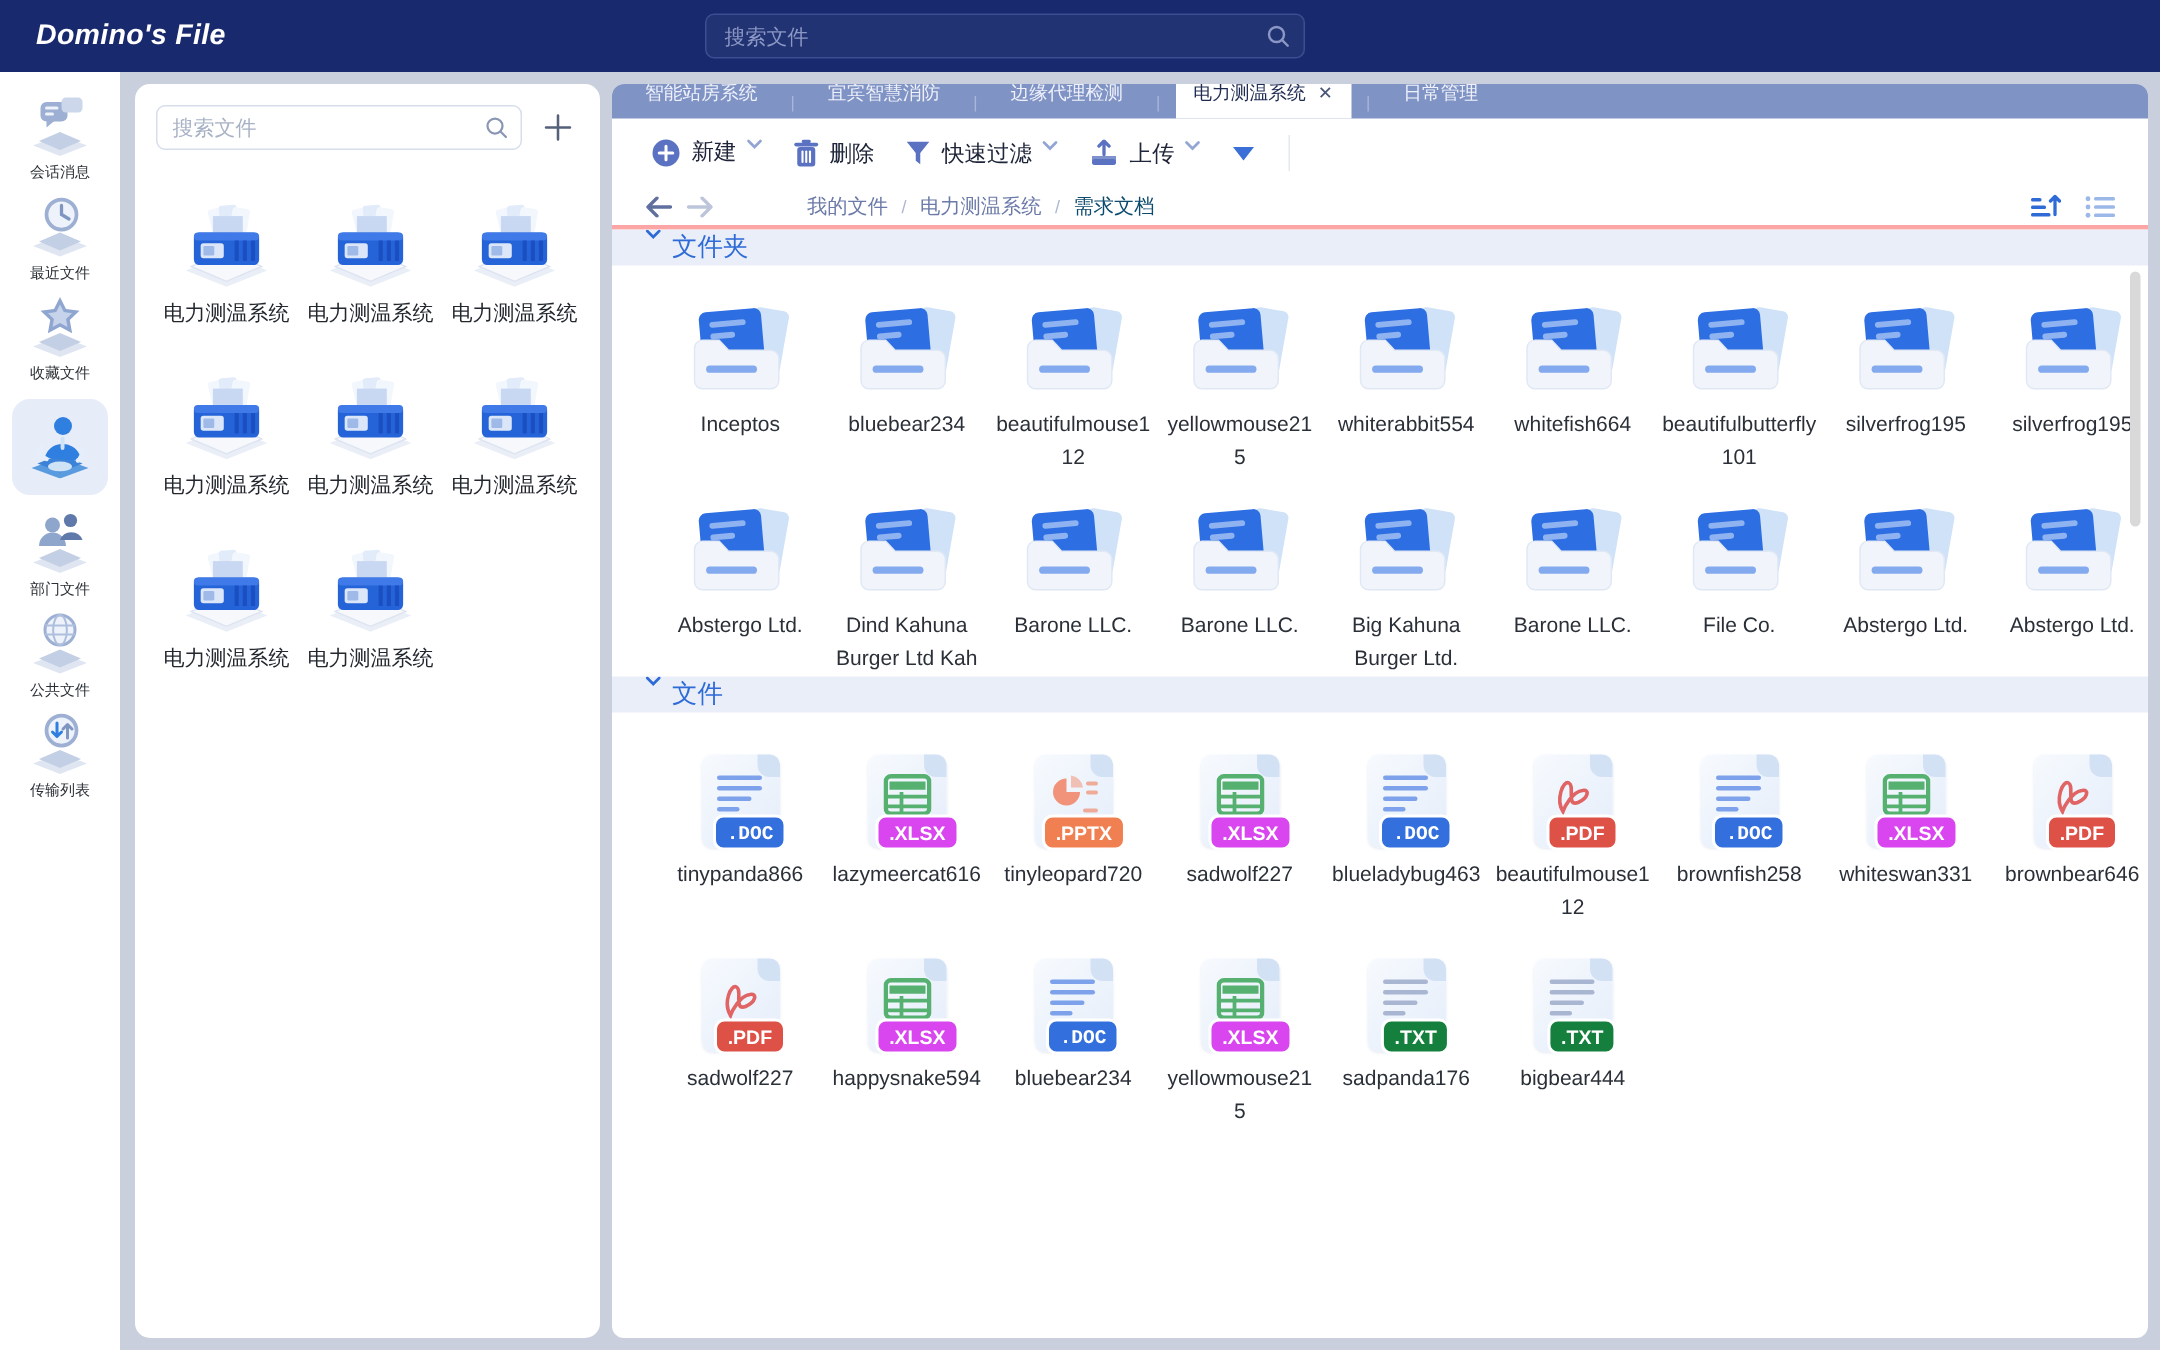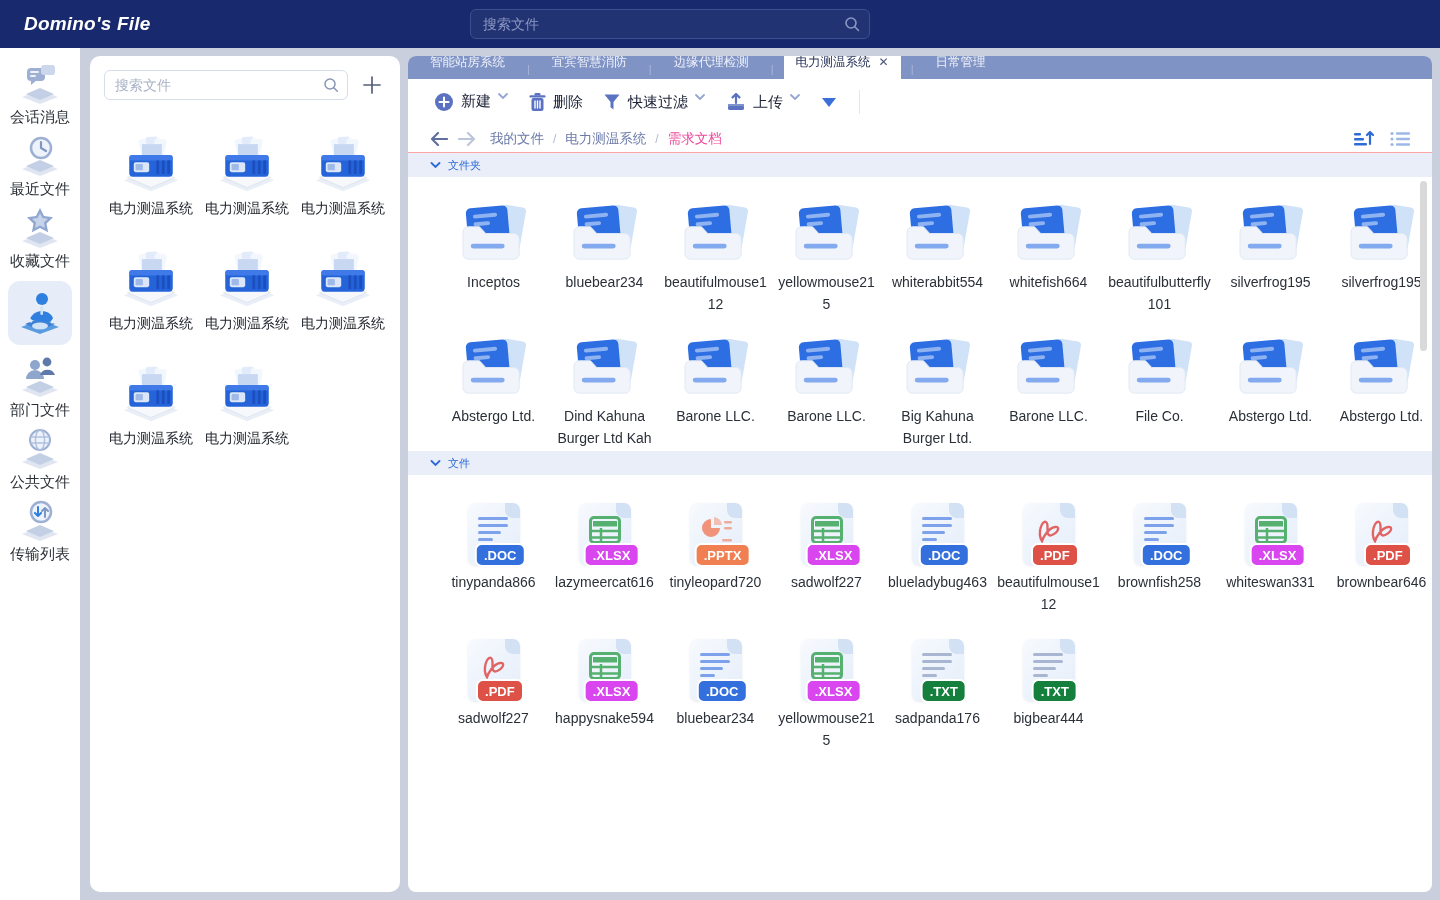--- a/index.html
+++ b/index.html
@@ -19,21 +19,21 @@
   .userbox { display:flex; align-items:center; gap:10px; }
   .avatar { width:30px; height:30px; border-radius:50%; background:#d6dcf0; overflow:hidden; position:relative; }
   .username { color:#fff; font-size:15px; }
   .winbtn { width:22px; height:22px; display:flex; align-items:center; justify-content:center; cursor:pointer; }
 
   
   .sidebar { position:absolute; left:0; top:48px; width:80px; height:852px; background:#fff; padding-top:14px;
              display:flex; flex-direction:column; align-items:center; }
   .side-item { width:76px; display:flex; flex-direction:column; align-items:center; margin-bottom:7px; cursor:pointer; }
   .side-item .ill { width:44px; height:44px; }
-  .side-label { font-size:15px; color:#2b3036; margin-top:2px; white-space:nowrap; }
+  .side-label { font-size:10px; color:#2b3036; margin-top:2px; white-space:nowrap; }
   .side-item.selected { width:64px; height:64px; background:#e7edf8; border-radius:12px; justify-content:center; margin:3px 0 10px; }
 
   
   .panel2 { position:absolute; left:90px; top:56px; width:310px; height:836px; background:#fff; border-radius:10px; }
   .p2-head { display:flex; align-items:center; padding:14px 14px 0 14px; gap:10px; }
   .p2-search { position:relative; flex:1; }
   .p2-search input { width:100%; height:30px; border:1px solid #d7deeb; border-radius:6px; padding:0 32px 0 10px;
                      font-size:14px; color:#39405a; outline:none; font-family:inherit; }
   .p2-search input::placeholder { color:#a8b2c6; }
   .p2-search .mag { position:absolute; right:9px; top:7px; }
@@ -54,51 +54,51 @@
   .tab .tab-close { display:none; font-size:12px; color:#4a5578; cursor:pointer; }
   .tab[data-active="true"] .tab-close { display:inline; }
   .tab:not(:last-of-type)::after { content:"|"; color:#aab6da; font-size:11px; margin:0 10px 4px 10px; }
 
   .toolbar { height:46px; display:flex; align-items:center; padding-left:20px; gap:8px; }
   .tbtn { display:flex; align-items:flex-start; gap:7px; cursor:pointer; padding:4px 6px; }
   .tbtn .lbl { font-size:15px; color:#20263a; }
   .chev { margin-left:-1px; }
   .tb-divider { width:1px; height:24px; background:#e2e7f1; margin-left:8px; }
 
-  .crumbrow { height:28px; display:flex; align-items:center; padding:0 22px; border-bottom:1px solid #fca5a5; }
+  .crumbrow { height:28px; display:flex; align-items:center; padding:0 22px; border-bottom:3px solid #fca5a5;gap:48px; }
   .nav-arrows { display:flex; align-items:center; gap:10px; margin-right:14px; }
   .crumbs { display:flex; align-items:center; }
   .crumb { font-size:13.5px; color:#6b7aa8; cursor:pointer; }
   .crumb:not(:last-of-type)::after { content:"/"; color:#aeb8d0; margin:0 9px; font-size:12px; }
-  .crumb:last-of-type { color:#ec4899; }
+  .crumb:last-of-type { color:#0c4a6e; }
   .crumb-right { margin-left:auto; display:flex; align-items:center; gap:16px; }
 
   .scrollarea { position:relative; height:739px; overflow:hidden; }
-  .sec-head { height:24px; background:#e9eef9; display:flex; align-items:center; padding-left:22px; gap:7px;
-              font-size:11px; color:#2e6bd6; cursor:pointer; }
+  .sec-head { height:24px; background:#e9eef9; display:flex; padding-left:22px; gap:7px;
+              font-size:17px; color:#2e6bd6; cursor:pointer; }
   .grid { display:grid; grid-template-columns:repeat(9,111px); padding:26px 0 2px 30px; row-gap:22px; }
   .cell { display:flex; flex-direction:column; align-items:center; cursor:pointer; }
   .cell-name { font-size:14px; color:#2b3038; text-align:center; line-height:22px; width:104px; overflow-wrap:anywhere; margin-top:6px; }
   .folder-ic { width:74px; height:62px; }
 
   
   .ficon { position:relative; width:52px; height:62px; margin-top:2px; }
   .page { position:absolute; inset:0; background:linear-gradient(135deg,#f7fafe 0%,#e4edfa 100%);
           border-radius:7px; box-shadow:0 1px 2px rgba(80,110,170,.15); }
   .page::after { content:""; position:absolute; top:0; right:0; width:15px; height:15px;
           background:#d3e1f5; border-radius:0 7px 0 8px; }
   .glyph { position:absolute; left:10px; top:13px; width:32px; height:28px; display:none; }
   .file[data-kind="doc"]  .g-lines { display:block; color:#7da1ea; }
   .file[data-kind="txt"]  .g-lines { display:block; color:#a9b6d2; }
   .file[data-kind="xlsx"] .g-table { display:block; color:#56b171; }
   .file[data-kind="pptx"] .g-pie   { display:block; color:#f0937a; }
   .file[data-kind="pdf"]  .g-pdf   { display:block; color:#e06464; }
   .badge { position:absolute; bottom:-2px; left:55%; transform:translateX(-42%); color:#fff; font-size:13px;
            font-weight:bold; padding:2.5px 7px; border-radius:7px; border:2px solid #fff; white-space:nowrap; }
-  .file[data-kind="doc"]  .badge { background:#3470dd; }
+  .file[data-kind="doc"]  .badge { background:#3470dd;font-family:Liberation Mono, monospace; }
   .file[data-kind="xlsx"] .badge { background:#d946ef; }
   .file[data-kind="pptx"] .badge { background:#f08051; }
   .file[data-kind="pdf"]  .badge { background:#dd5147; }
   .file[data-kind="txt"]  .badge { background:#15803d; }
 
   .vscroll { position:absolute; right:5px; top:28px; width:7px; height:170px; background:#d9d9d9; border-radius:4px; }
 </style>
 </head>
 <body>
 

